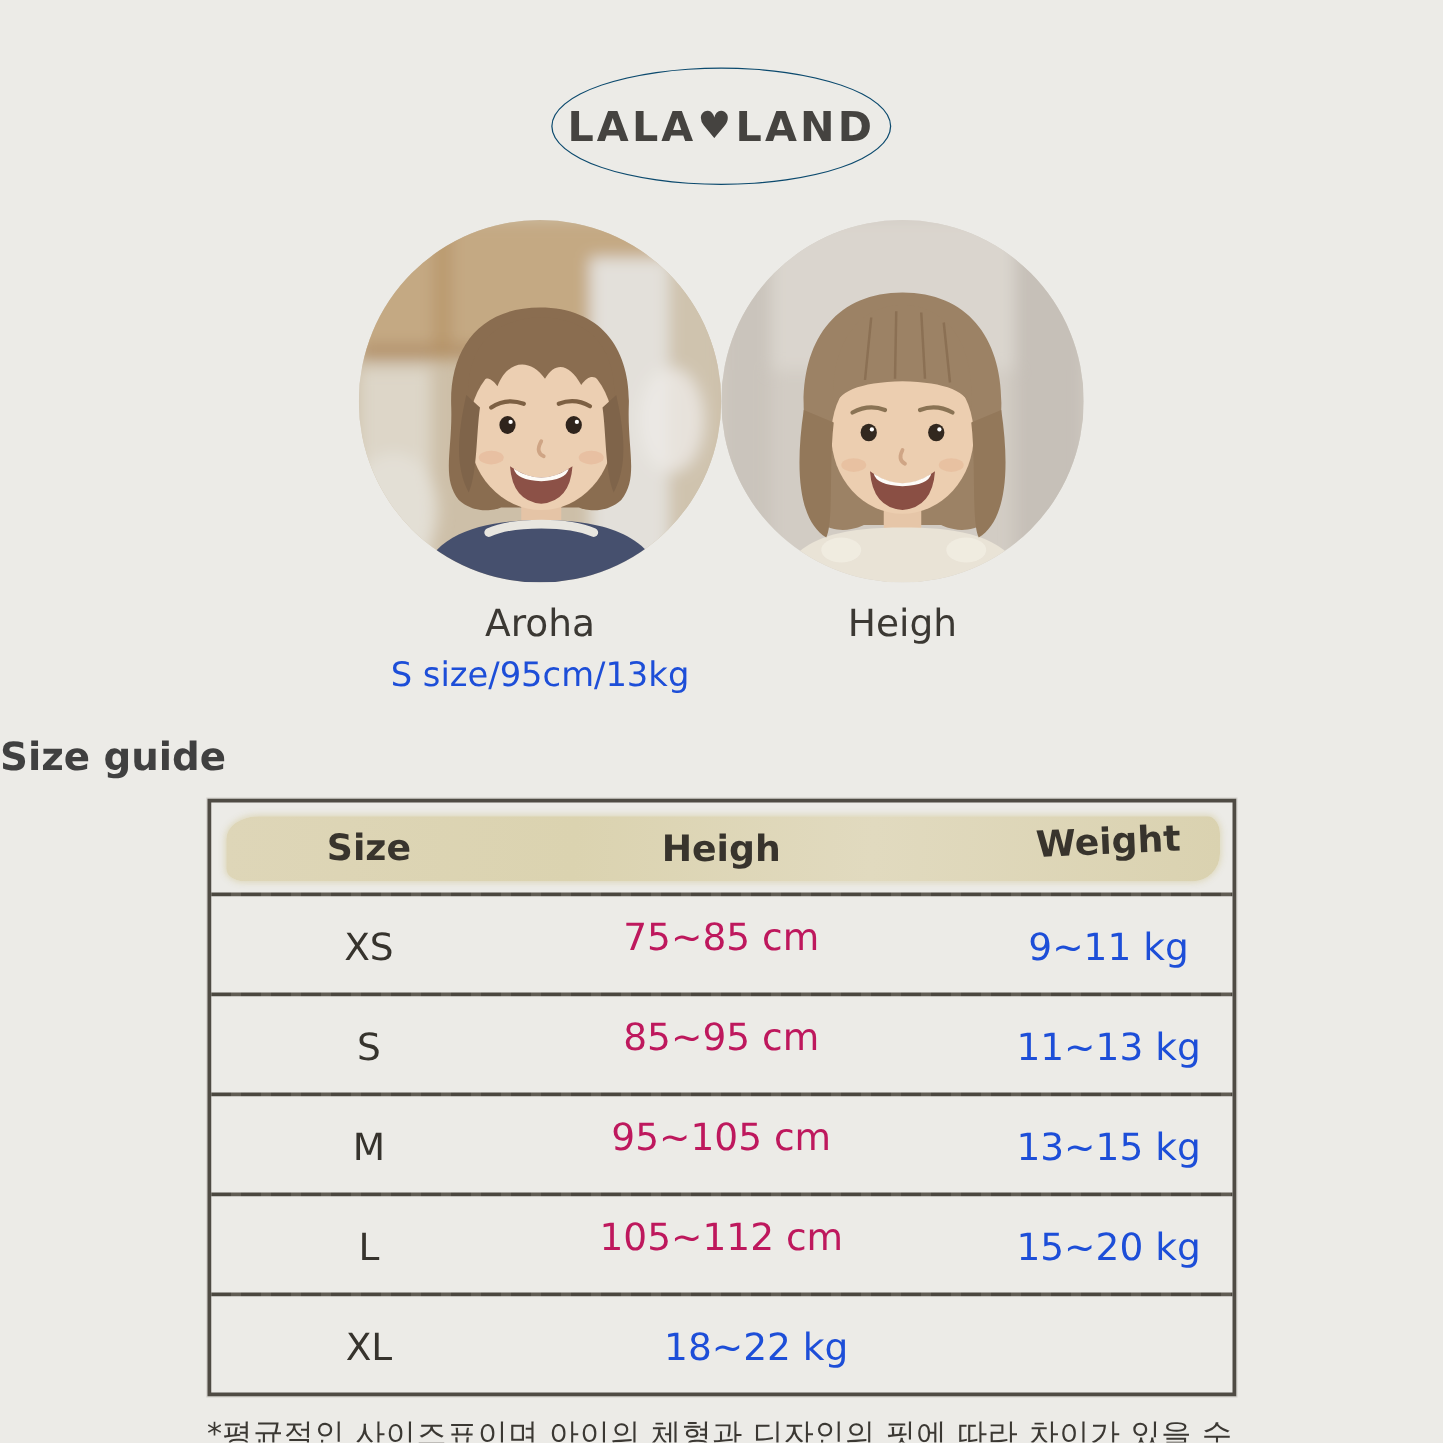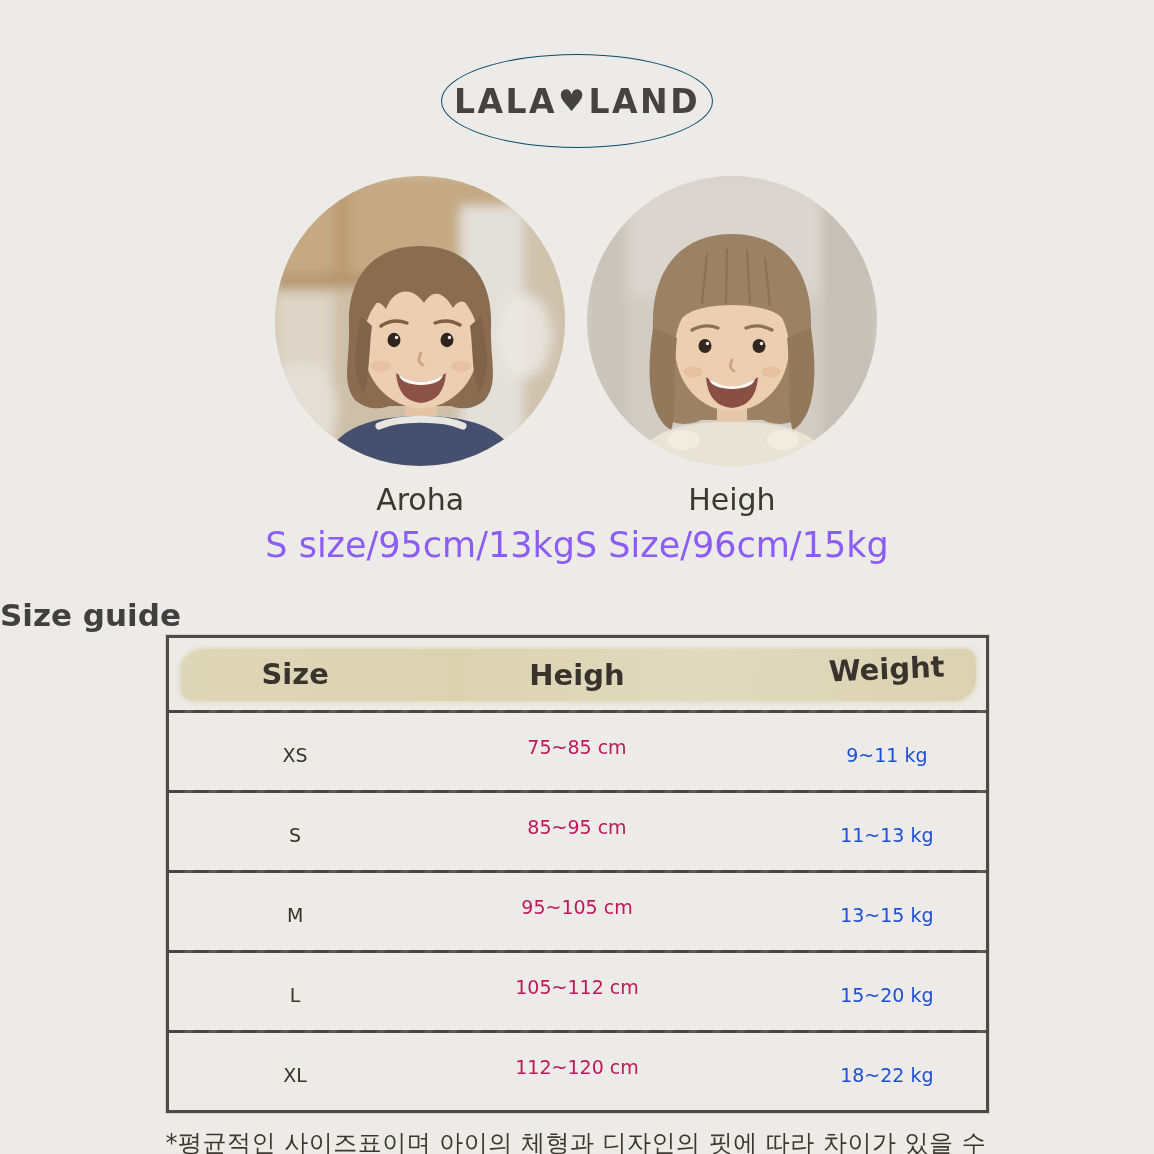--- a/index.html
+++ b/index.html
@@ -46,32 +46,32 @@
   }
   .model { display: flex; flex-direction: column; align-items: center; }
   .portrait {
     width: 290px; height: 290px;
     border-radius: 50%;
     overflow: hidden;
     flex: 0 0 auto;
   }
   .portrait svg { display: block; width: 290px; height: 290px; }
   .model-name { margin-top: 16px; font-size: 30px; font-weight: 500; color: #3b3833; }
-  .model-spec { margin-top: 8px; font-size: 35px; font-weight: 500; color: #8b5cf6; }
+  .model-spec { margin-top: 8px; font-size: 27px; font-weight: 500; color: #1d4ed8; }
 
   
   .sg-title {
     margin-top: 32px;
     font-size: 31px;
     font-weight: 600;
     color: #404040;
   }
   .sg-table {
     width: 823px;
-    margin: 2px auto 0;
+    margin: 15px auto 0;
     border: 3px solid #4f4b44;
     box-shadow: 0 0 0 1px rgba(79,75,68,0.15);
   }
   .sg-header {
     position: relative;
     height: 72px;
     display: grid;
     grid-template-columns: 31% 38% 31%;
     align-items: center;
   }
@@ -95,21 +95,21 @@
   .sep {
     height: 3px;
     background: repeating-linear-gradient(90deg, #4b473f 0px, #4b473f 16px, #605c53 16px, #605c53 24px);
   }
   .sg-row {
     height: 77px;
     display: grid;
     grid-template-columns: 31% 38% 31%;
     align-items: center;
   }
-  .sg-row span { text-align: center; font-size: 19px; font-weight: 500; }
+  .sg-row span { text-align: center; font-size: 30px; font-weight: 500; }
   .cell-size   { color: #36332d; transform: translateY(3px); }
   .cell-height { color: #be185d; transform: translateY(-5px); }
   .cell-weight { color: #1d4ed8; transform: translateX(28px) translateY(3px); }
 
   .footnote {
     width: 823px;
     margin: 14px auto 0;
     font-size: 24px;
     font-weight: 500;
     color: #3b3833;
@@ -209,21 +209,20 @@
           <path d="M119,201 Q145,221 171,201 Q169,230 145,232 Q121,230 119,201 Z" fill="#8a4f44"></path>
           <path d="M122,203 Q145,218 168,203 Q166,212 145,213 Q124,212 122,203 Z" fill="#fdfbf7"></path>
           <path d="M46,290 C58,252 100,246 145,246 C190,246 232,252 244,290 Z" fill="#e9e3d6"></path>
           <ellipse cx="96" cy="264" rx="16" ry="10" fill="#f1ece1" opacity="0.9"></ellipse>
           <ellipse cx="196" cy="264" rx="16" ry="10" fill="#f1ece1" opacity="0.9"></ellipse>
           <path d="M66,152 C58,206 64,242 84,254 C90,242 86,196 90,162 Z" fill="#93785a"></path>
           <path d="M224,152 C232,206 226,242 206,254 C200,242 204,196 200,162 Z" fill="#93785a"></path>
         </svg>
       </div>
       <div class="model-name">Heigh</div>
-      <div class="model-spec">S Size/96cm/15kg</div>
     </div>
 
   </div>
 
   <div class="sg-title">Size guide</div>
 
   <div class="sg-table">
     <div class="sg-header">
       <div class="hl-brush"></div>
       <span class="h-size">Size</span>
@@ -255,20 +254,19 @@
     <div class="sep"></div>
     <div class="sg-row">
       <span class="cell-size">L</span>
       <span class="cell-height">105~112 cm</span>
       <span class="cell-weight">15~20 kg</span>
     </div>
 
     <div class="sep"></div>
     <div class="sg-row">
       <span class="cell-size">XL</span>
-      <span class="cell-height">112~120 cm</span>
       <span class="cell-weight">18~22 kg</span>
     </div>
   </div>
 
   <div class="footnote">*평균적인 사이즈표이며 아이의 체형과 디자인의 핏에 따라 차이가 있을 수 있습니다.</div>
 
 </div>
 
 </body></html>

